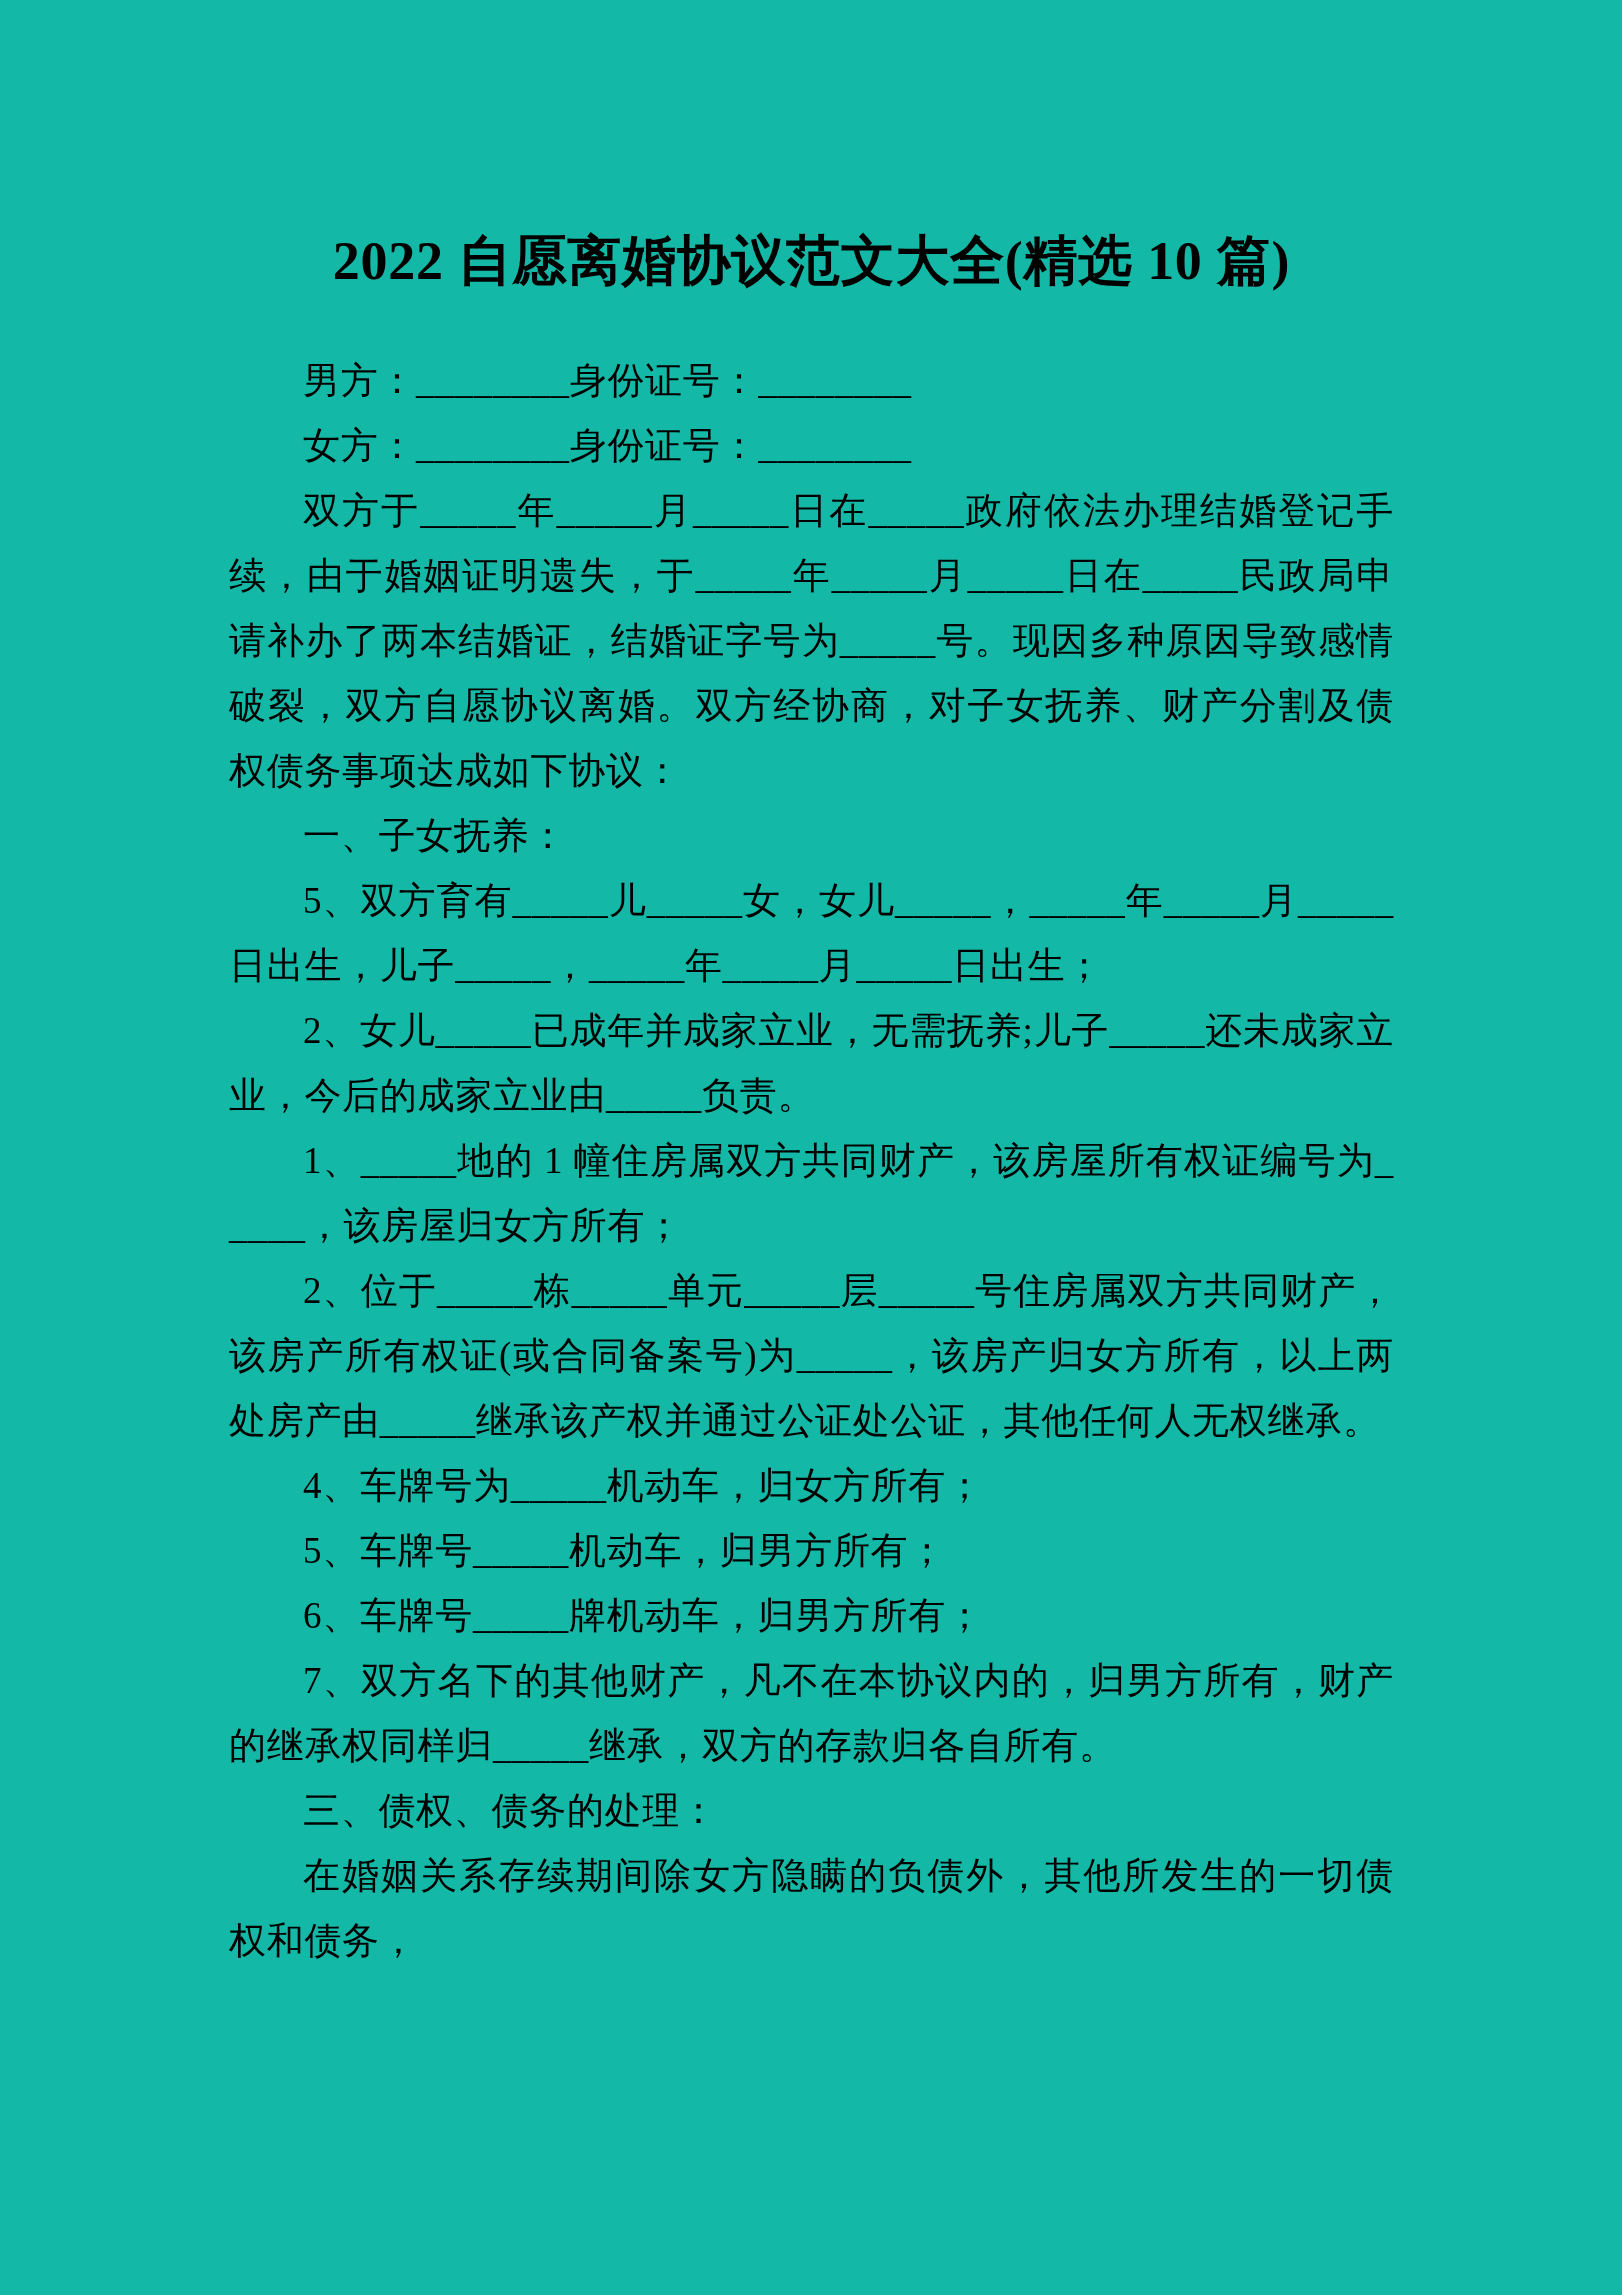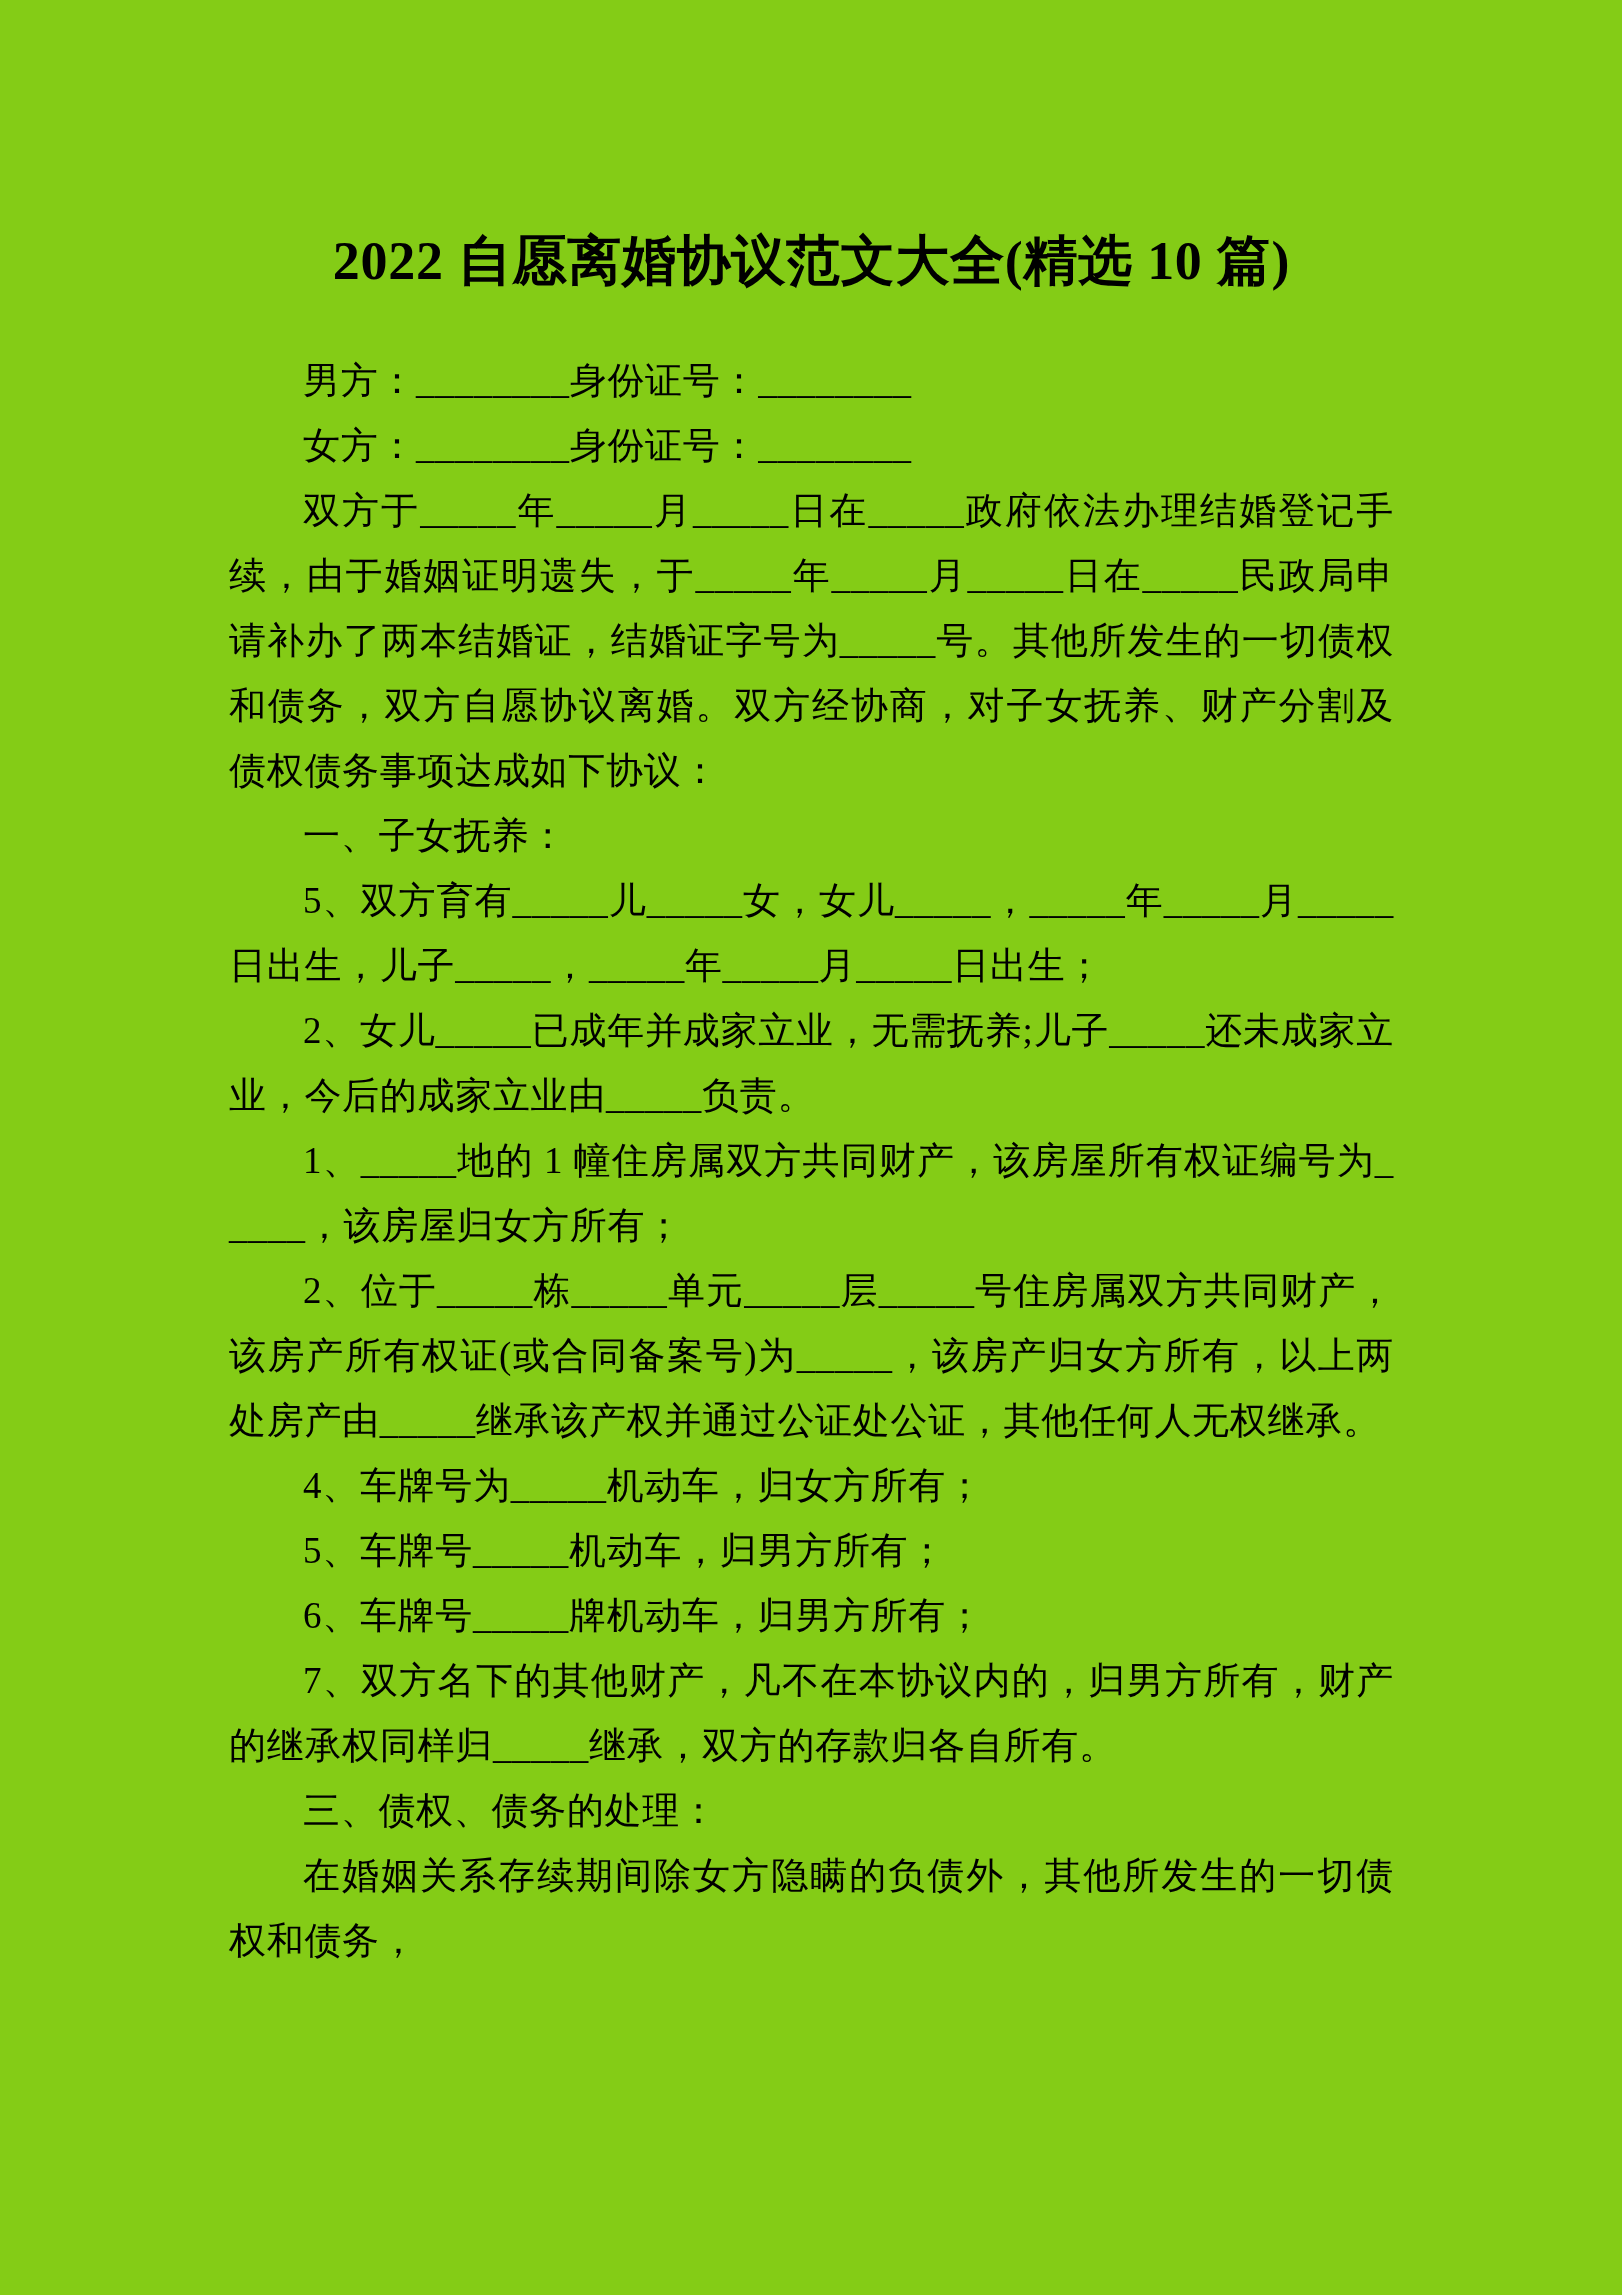--- a/index.html
+++ b/index.html
@@ -10,21 +10,21 @@
   body {
     width: 1623px;
     height: 2295px;
     font-family: "Liberation Serif", serif;
     color: #000000;
   }
   .page {
     position: relative;
     width: 1623px;
     height: 2295px;
-    background: #84cc16;
+    background: #14b8a6;
     overflow: hidden;
     box-sizing: border-box;
   }
   .doc-title {
     padding-top: 221px;
     margin: 0;
     text-align: center;
     font-size: 54px;
     line-height: 80px;
     font-weight: bold;
@@ -48,21 +48,21 @@
 </head>
 <body>
 
 <div class="page">
 
   <h1 class="doc-title">2022 自愿离婚协议范文大全(精选 10 篇)</h1>
 
   <div class="content">
     <p class="para">男方：________身份证号：________</p>
     <p class="para">女方：________身份证号：________</p>
-    <p class="para">双方于_____年_____月_____日在_____政府依法办理结婚登记手续，由于婚姻证明遗失，于_____年_____月_____日在_____民政局申请补办了两本结婚证，结婚证字号为_____号。其他所发生的一切债权和债务，双方自愿协议离婚。双方经协商，对子女抚养、财产分割及债权债务事项达成如下协议：</p>
+    <p class="para">双方于_____年_____月_____日在_____政府依法办理结婚登记手续，由于婚姻证明遗失，于_____年_____月_____日在_____民政局申请补办了两本结婚证，结婚证字号为_____号。现因多种原因导致感情破裂，双方自愿协议离婚。双方经协商，对子女抚养、财产分割及债权债务事项达成如下协议：</p>
     <p class="para">一、子女抚养：</p>
     <p class="para">5、双方育有_____儿_____女，女儿_____，_____年_____月_____日出生，儿子_____，_____年_____月_____日出生；</p>
     <p class="para">2、女儿_____已成年并成家立业，无需抚养;儿子_____还未成家立业，今后的成家立业由_____负责。</p>
     <p class="para">1、_____地的 1 幢住房属双方共同财产，该房屋所有权证编号为_____，该房屋归女方所有；</p>
     <p class="para">2、位于_____栋_____单元_____层_____号住房属双方共同财产，该房产所有权证(或合同备案号)为_____，该房产归女方所有，以上两处房产由_____继承该产权并通过公证处公证，其他任何人无权继承。</p>
     <p class="para">4、车牌号为_____机动车，归女方所有；</p>
     <p class="para">5、车牌号_____机动车，归男方所有；</p>
     <p class="para">6、车牌号_____牌机动车，归男方所有；</p>
     <p class="para">7、双方名下的其他财产，凡不在本协议内的，归男方所有，财产的继承权同样归_____继承，双方的存款归各自所有。</p>
     <p class="para">三、债权、债务的处理：</p>

